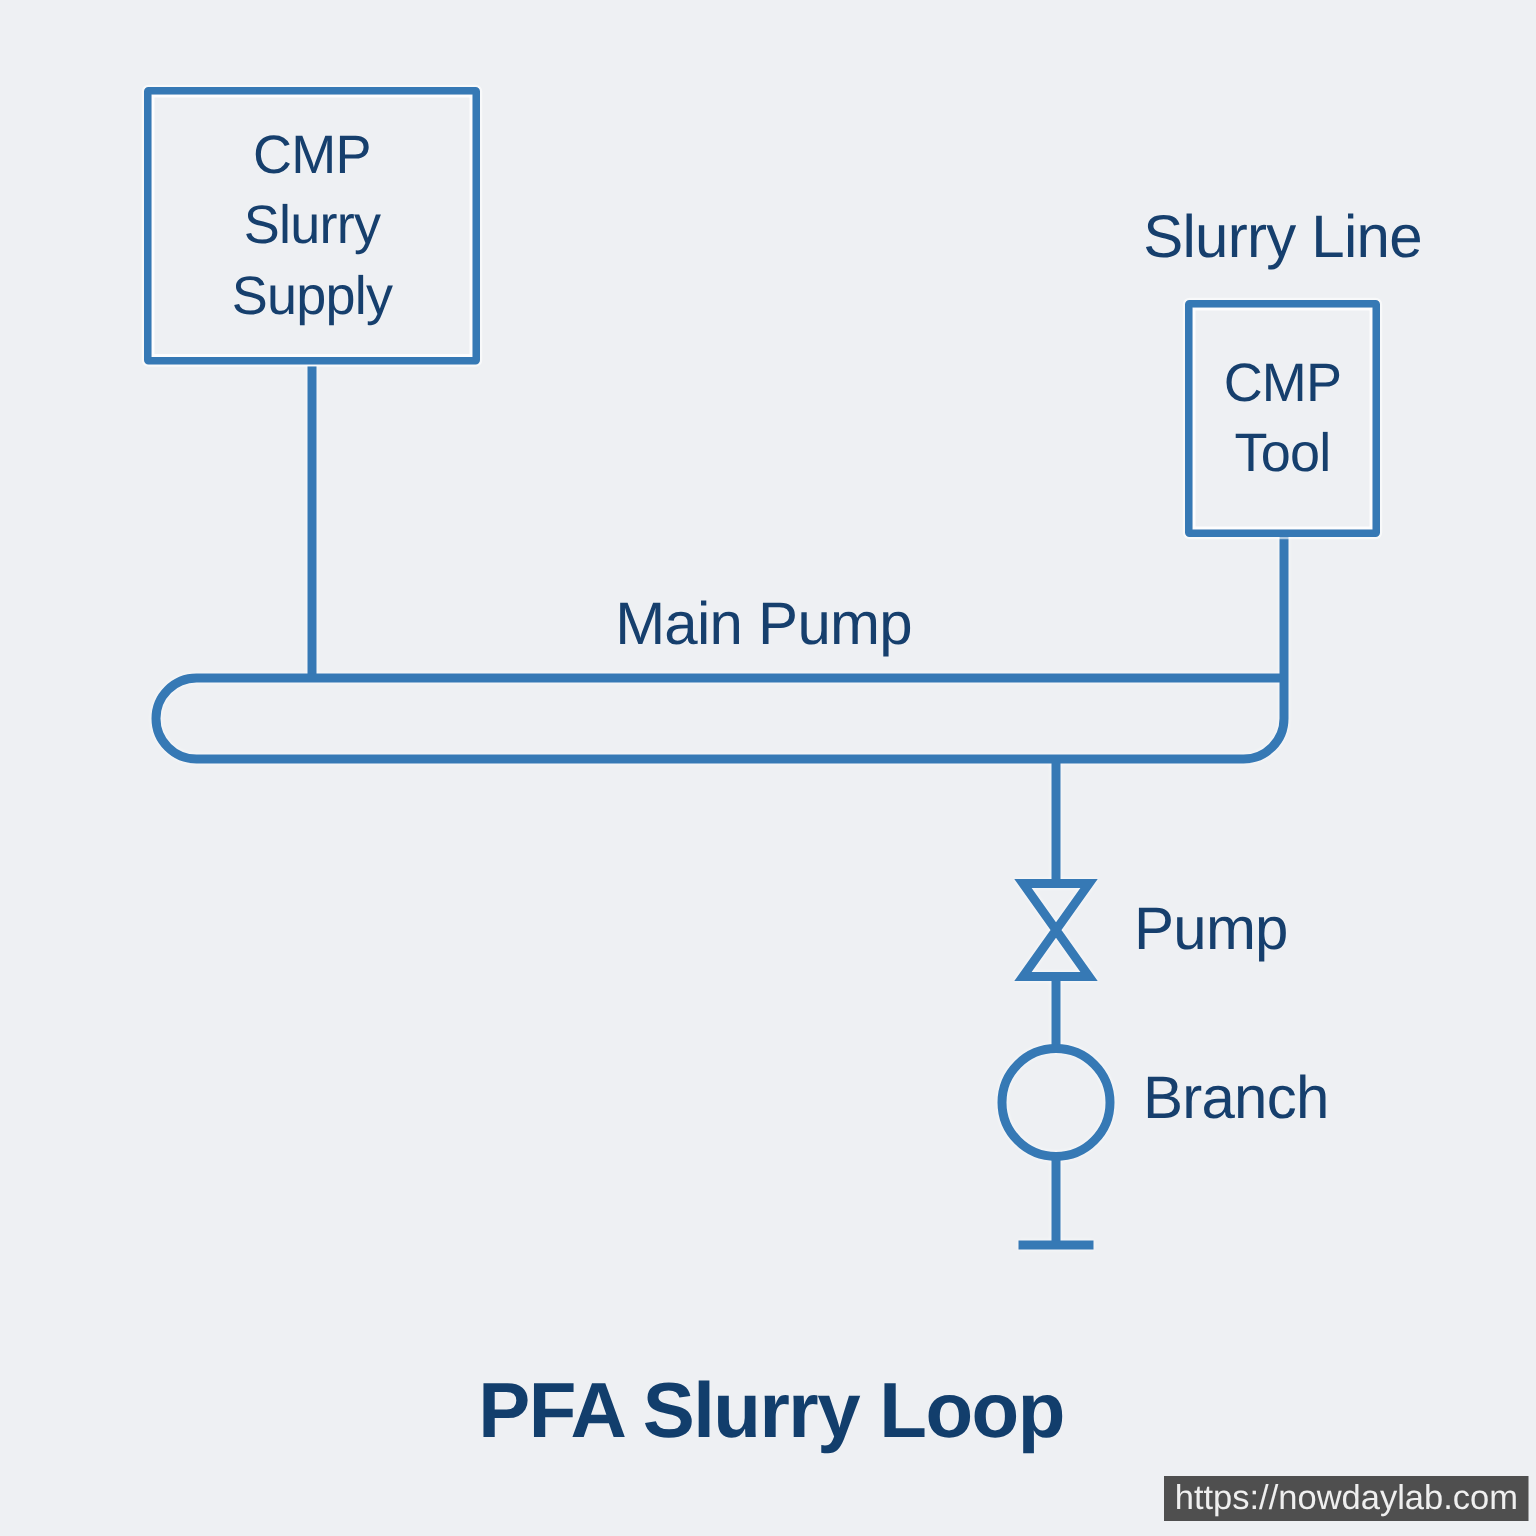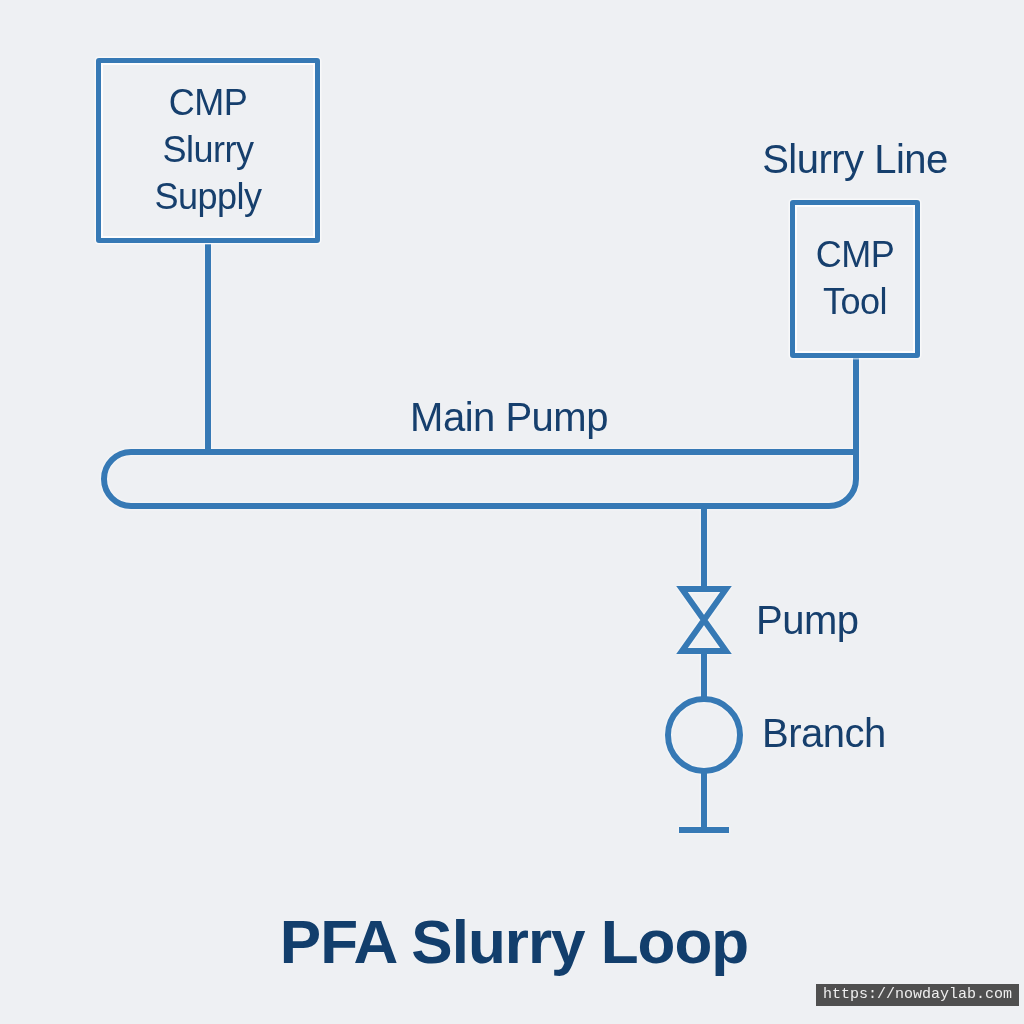--- a/index.html
+++ b/index.html
@@ -48,32 +48,32 @@
     letter-spacing:-0.5px;
     white-space:nowrap;
   }
   .label-center{transform:translate(-50%,-50%);}
   .label-left{transform:translateY(-50%);}
   .diagram-title{
     position:absolute;
     left:514px;top:941px;
     transform:translate(-50%,-50%);
     color:var(--title-ink);
-    font-size:62px;
+    font-size:52px;
     font-weight:700;
     letter-spacing:-1px;
     white-space:nowrap;
   }
   .watermark{
     position:absolute;
     right:5px;top:984px;
     background:var(--watermark-bg);
     color:var(--watermark-text);
-    font-family:Liberation Mono, monospace;
-    font-size:15px;
+    font-family:Liberation Sans, sans-serif;
+    font-size:23px;
     line-height:1;
     padding:3px 7px 4px 7px;
     white-space:nowrap;
   }
 </style>
 </head>
 <body>
 
 <div class="canvas">
 

